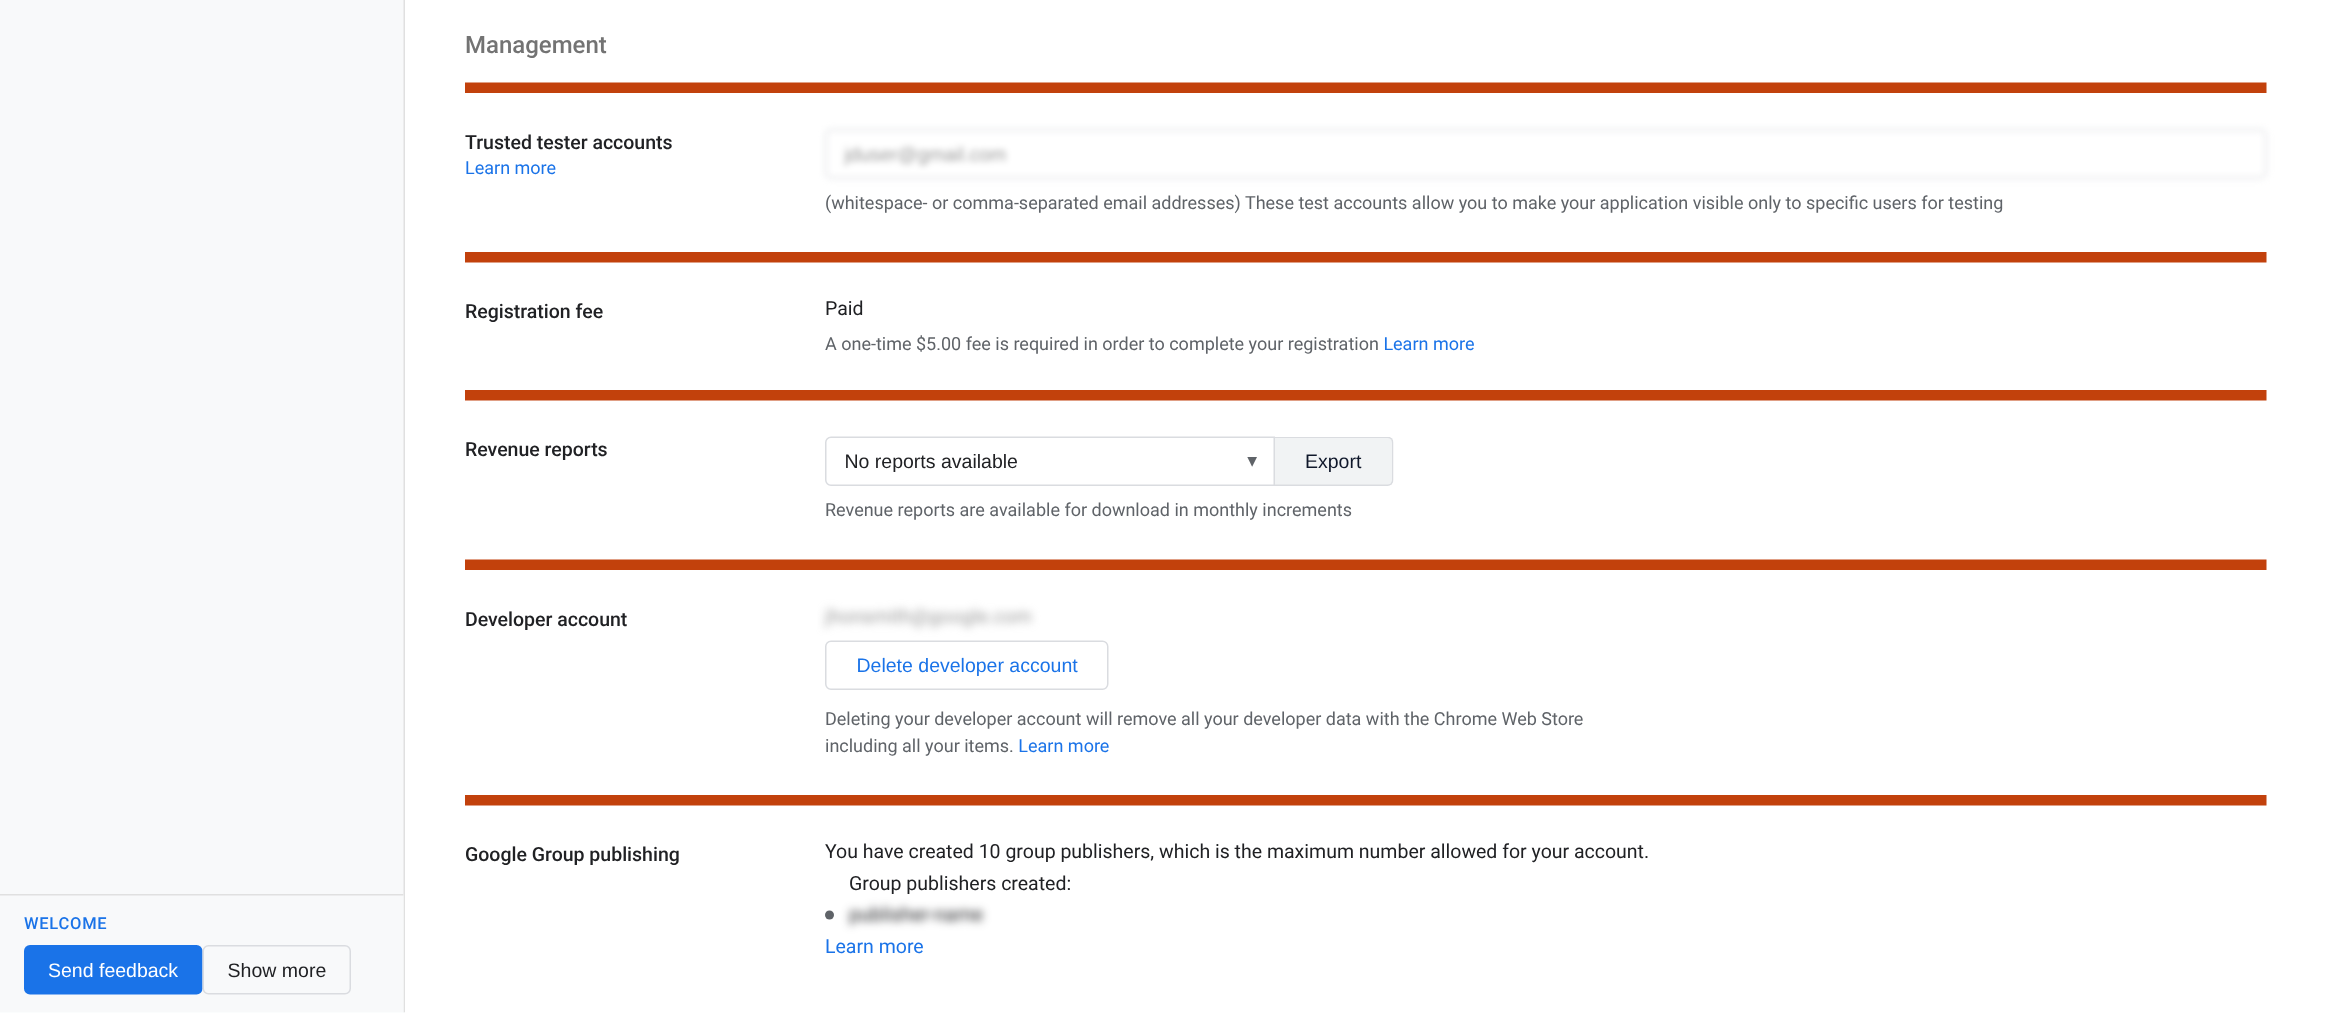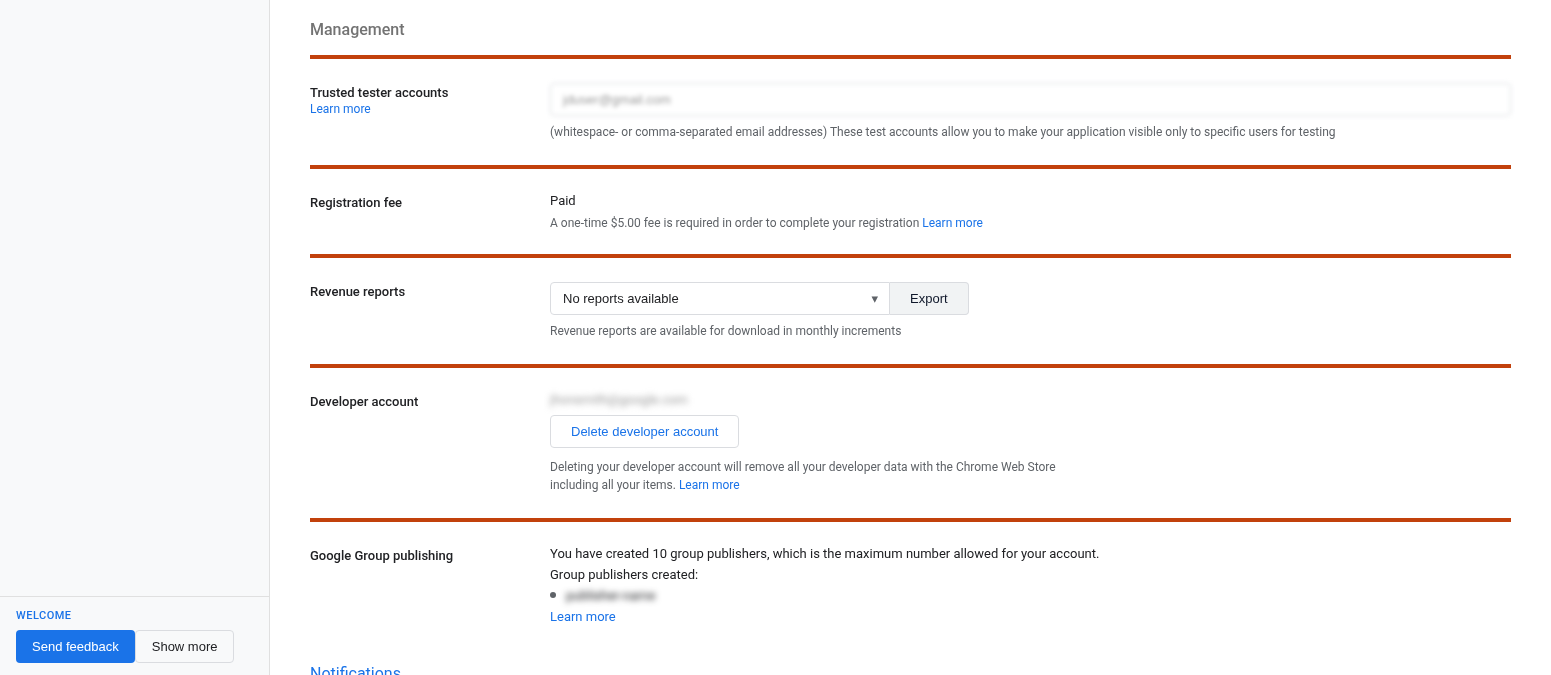--- a/index.html
+++ b/index.html
@@ -72,21 +72,21 @@
       color: #737373;
       font-size: 16px;
       font-weight: 500;
       text-decoration: none;
       display: block;
       padding: 20px 0 16px 0;
       cursor: pointer;
     }
     .settings-row {
       display: flex;
-      border-top: 4px solid #c2410c;
+      border-top: 7px solid #c2410c;
       padding: 24px 0;
     }
     .row-label {
       width: 240px;
       min-width: 240px;
       font-size: 13px;
       font-weight: 500;
       color: #202124;
       padding-right: 16px;
       padding-top: 2px;
@@ -145,21 +145,21 @@
     }
     .revenue-select {
       border: 1px solid #dadce0;
       border-radius: 4px 0 0 4px;
       padding: 8px 40px 8px 12px;
       font-size: 13px;
       color: #202124;
       appearance: none;
       background: #fff;
       cursor: pointer;
-      width: 340px;
+      width: 300px;
     }
     .revenue-select-chevron {
       position: absolute;
       right: 12px;
       pointer-events: none;
       color: #5f6368;
     }
     .btn-export {
       background: #f1f3f4;
       color: #0f172a;
@@ -198,20 +198,21 @@
     }
     .google-group-text {
       font-size: 13px;
       color: #202124;
       margin-bottom: 6px;
     }
     .group-publishers-label {
       font-size: 13px;
       color: #202124;
       margin-bottom: 6px;
+      margin-left: 16px;
     }
     .publisher-item {
       display: flex;
       align-items: center;
       gap: 6px;
       margin-bottom: 4px;
     }
     .bullet {
       width: 6px;
       height: 6px;

